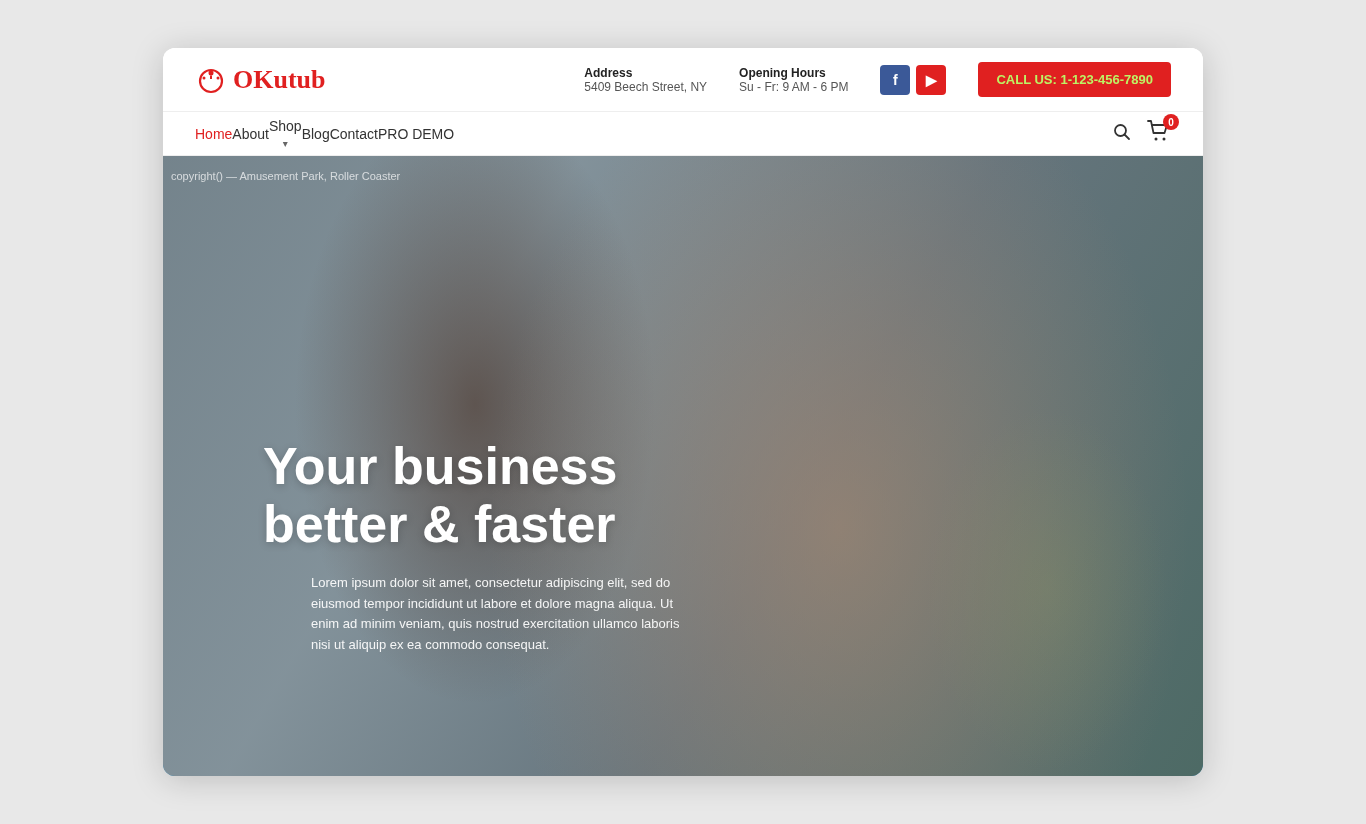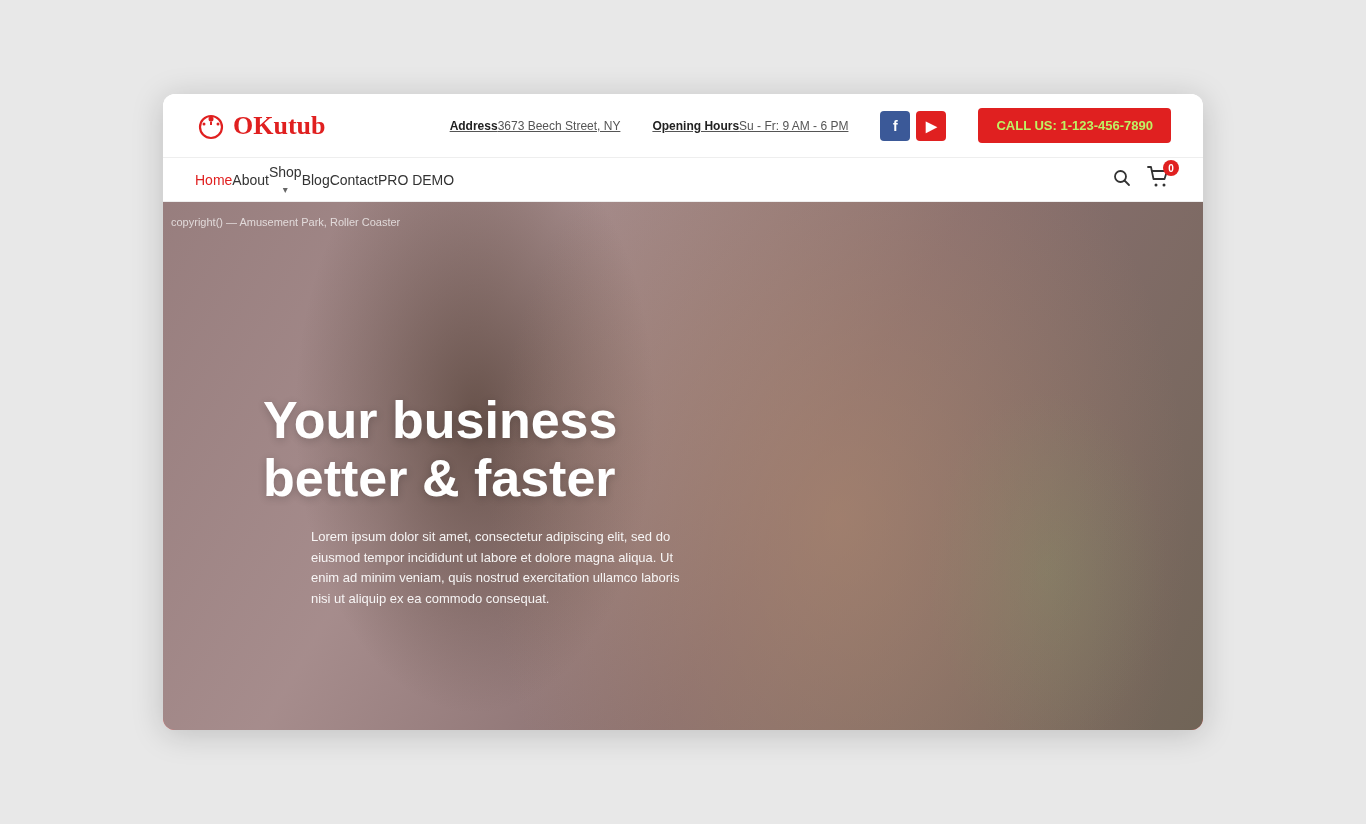--- a/index.html
+++ b/index.html
@@ -46,24 +46,23 @@
     .logo-text span {
       color: #e02020;
     }
     .header-info {
       display: flex;
       align-items: center;
       gap: 32px;
     }
     .info-block {
       display: flex;
-      flex-direction: row;
+      flex-direction: column;
       font-size: 12px;
       color: #555;
-      text-decoration: underline;
     }
     .info-block .info-label {
       font-weight: bold;
       color: #222;
       font-size: 12px;
     }
     .social-icons {
       display: flex;
       gap: 6px;
     }
@@ -150,23 +149,23 @@
       border-radius: 50%;
       display: flex;
       align-items: center;
       justify-content: center;
       font-weight: bold;
     }
     
     .hero {
       position: relative;
       width: 100%;
-      height: 528px;
+      height: 620px;
       overflow: hidden;
-      background: #ef4444;
+      background: #0369a1;
     }
     .hero-bg {
       position: absolute;
       inset: 0;
       background: linear-gradient(120deg, #888 0%, #999 30%, #777 60%, #5a6a5a 100%);
       opacity: 0.85;
     }
     
     .hero-photo-sim {
       position: absolute;
@@ -246,21 +245,21 @@
         <circle cx="23" cy="14" r="1.5" fill="#e02020"></circle>
       </svg>
       <span class="logo-text">
         <span style="color:#e02020">O</span><span>Kutub</span>
       </span>
     </div>
 
     <div class="header-info">
       <div class="info-block">
         <span class="info-label">Address</span>
-        <span>3673 Beech Street, NY</span>
+        <span>5409 Beech Street, NY</span>
       </div>
       <div class="info-block">
         <span class="info-label">Opening Hours</span>
         <span>Su - Fr: 9 AM - 6 PM</span>
       </div>
       <div class="social-icons">
         <div class="social-btn fb-btn">f</div>
         <div class="social-btn yt-btn">▶</div>
       </div>
       <button class="call-btn">CALL US: 1-123-456-7890</button>

